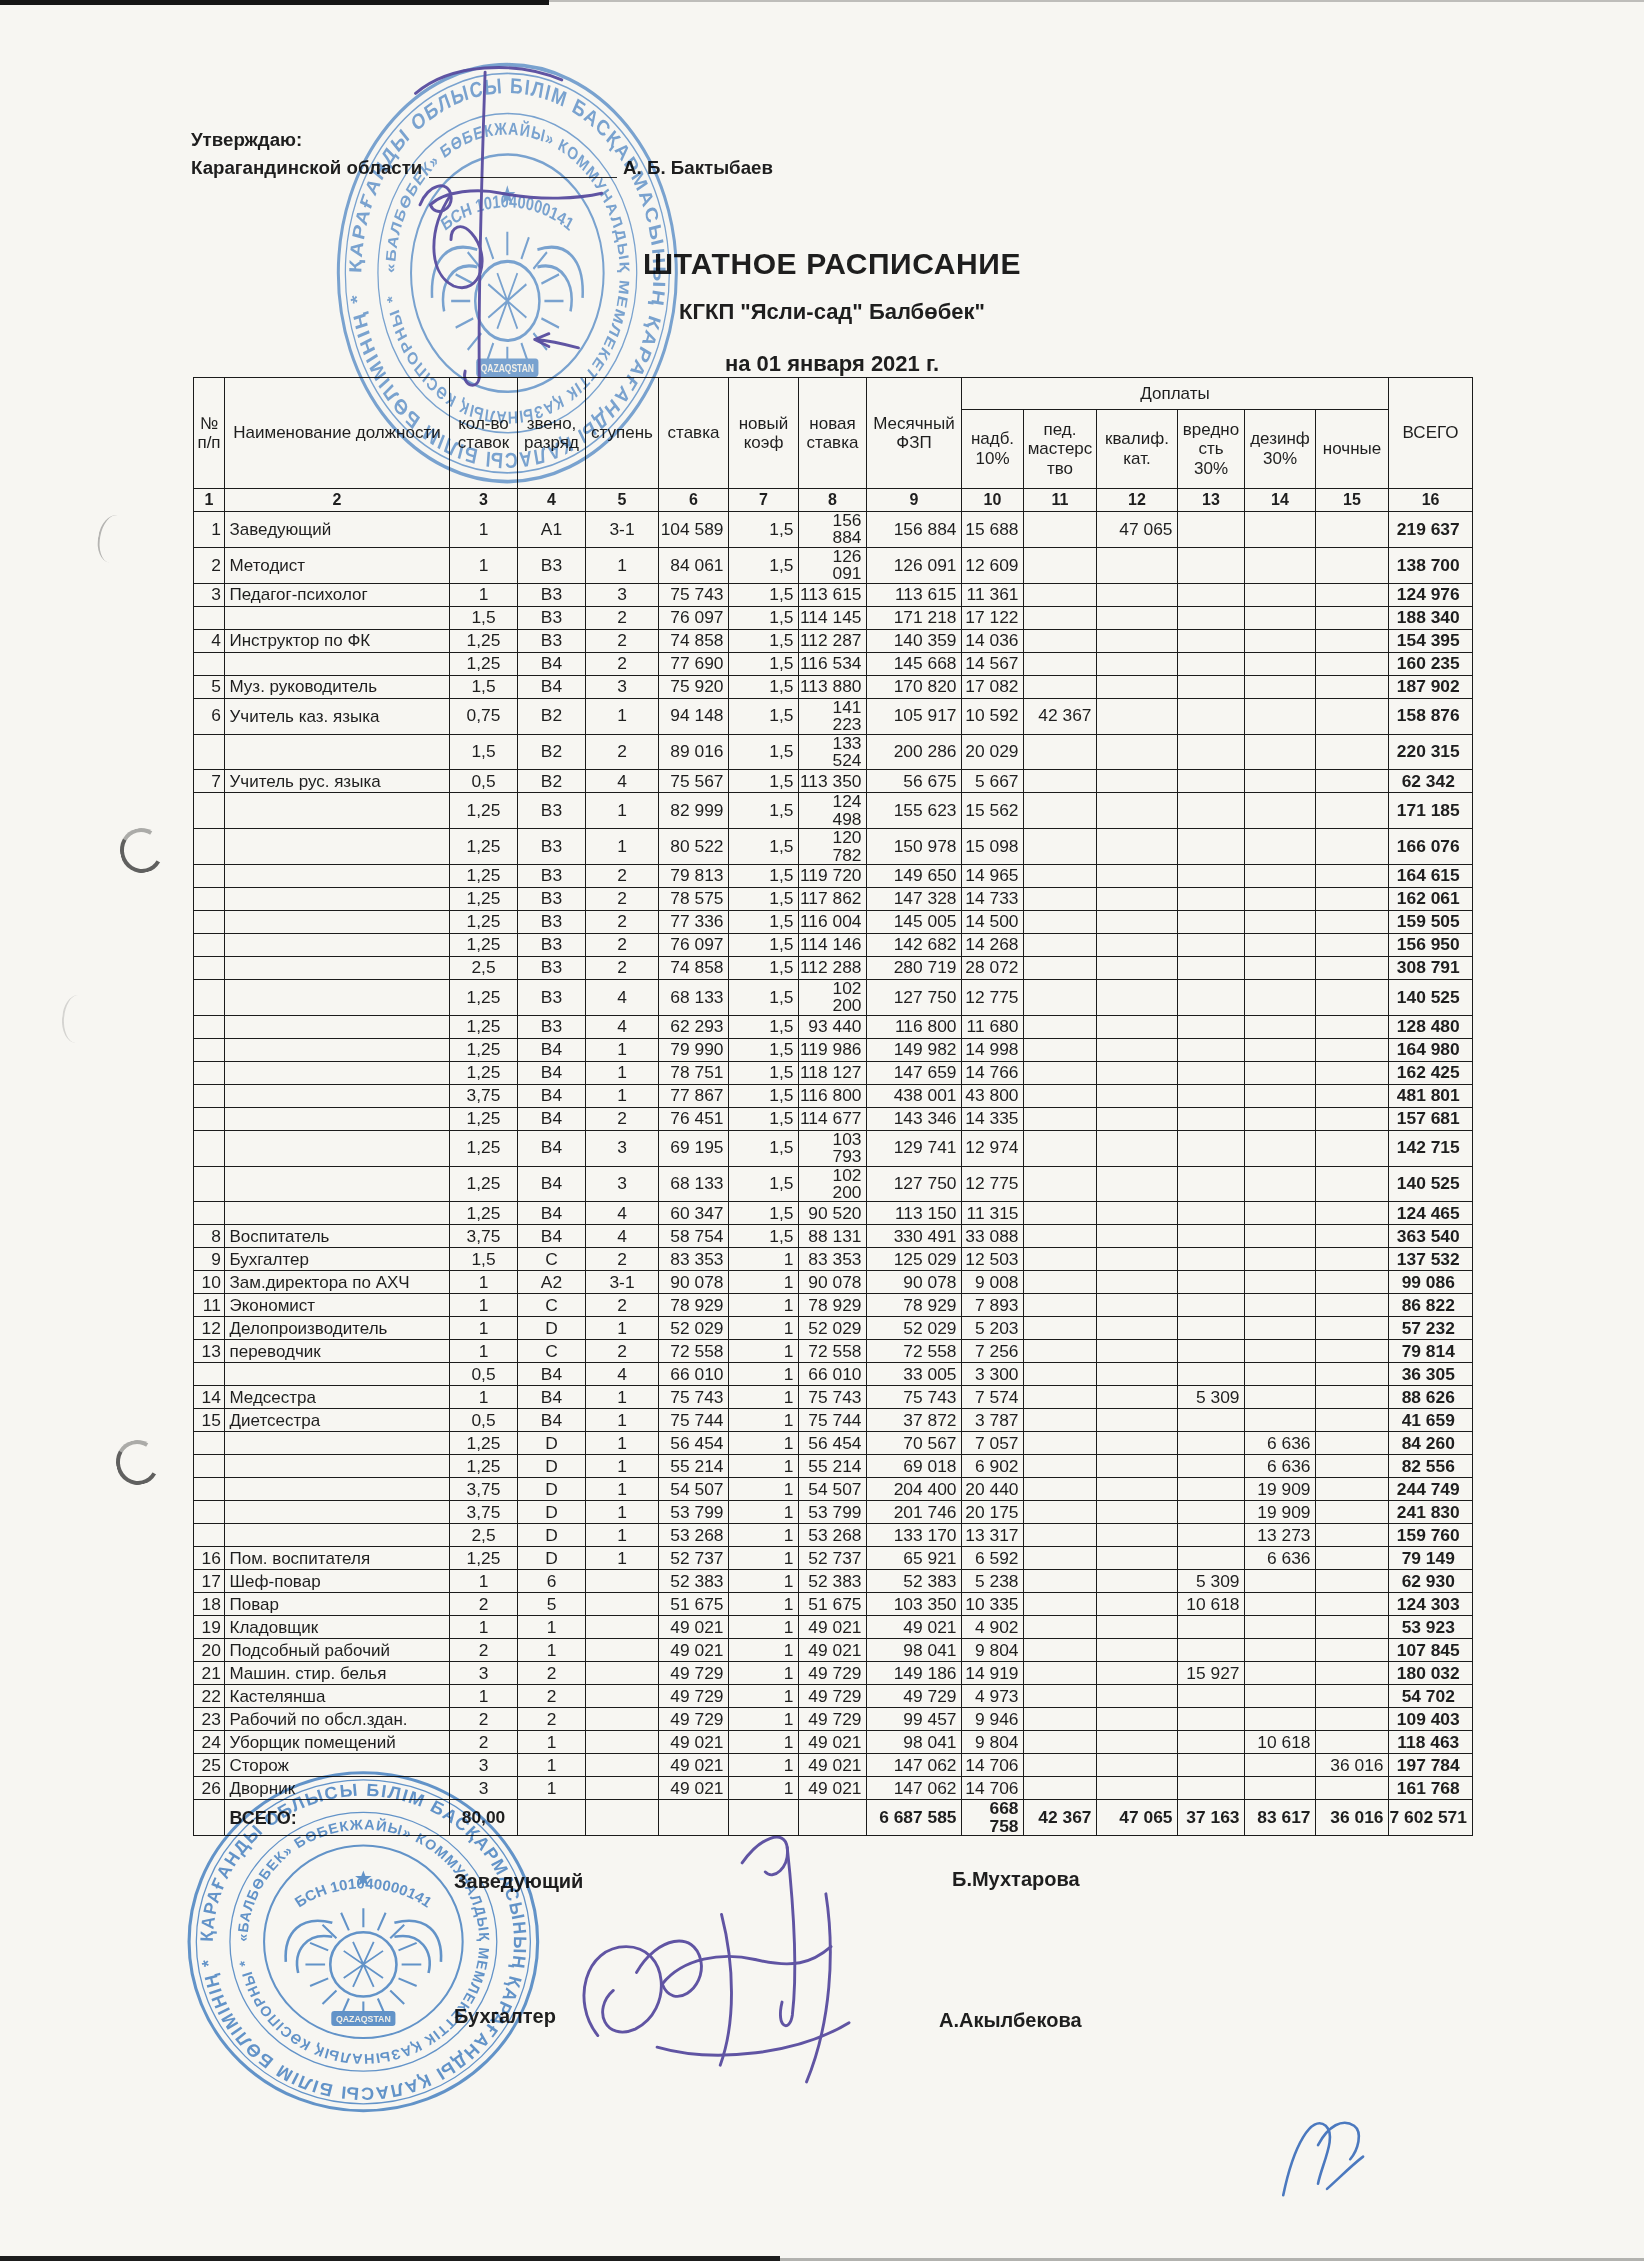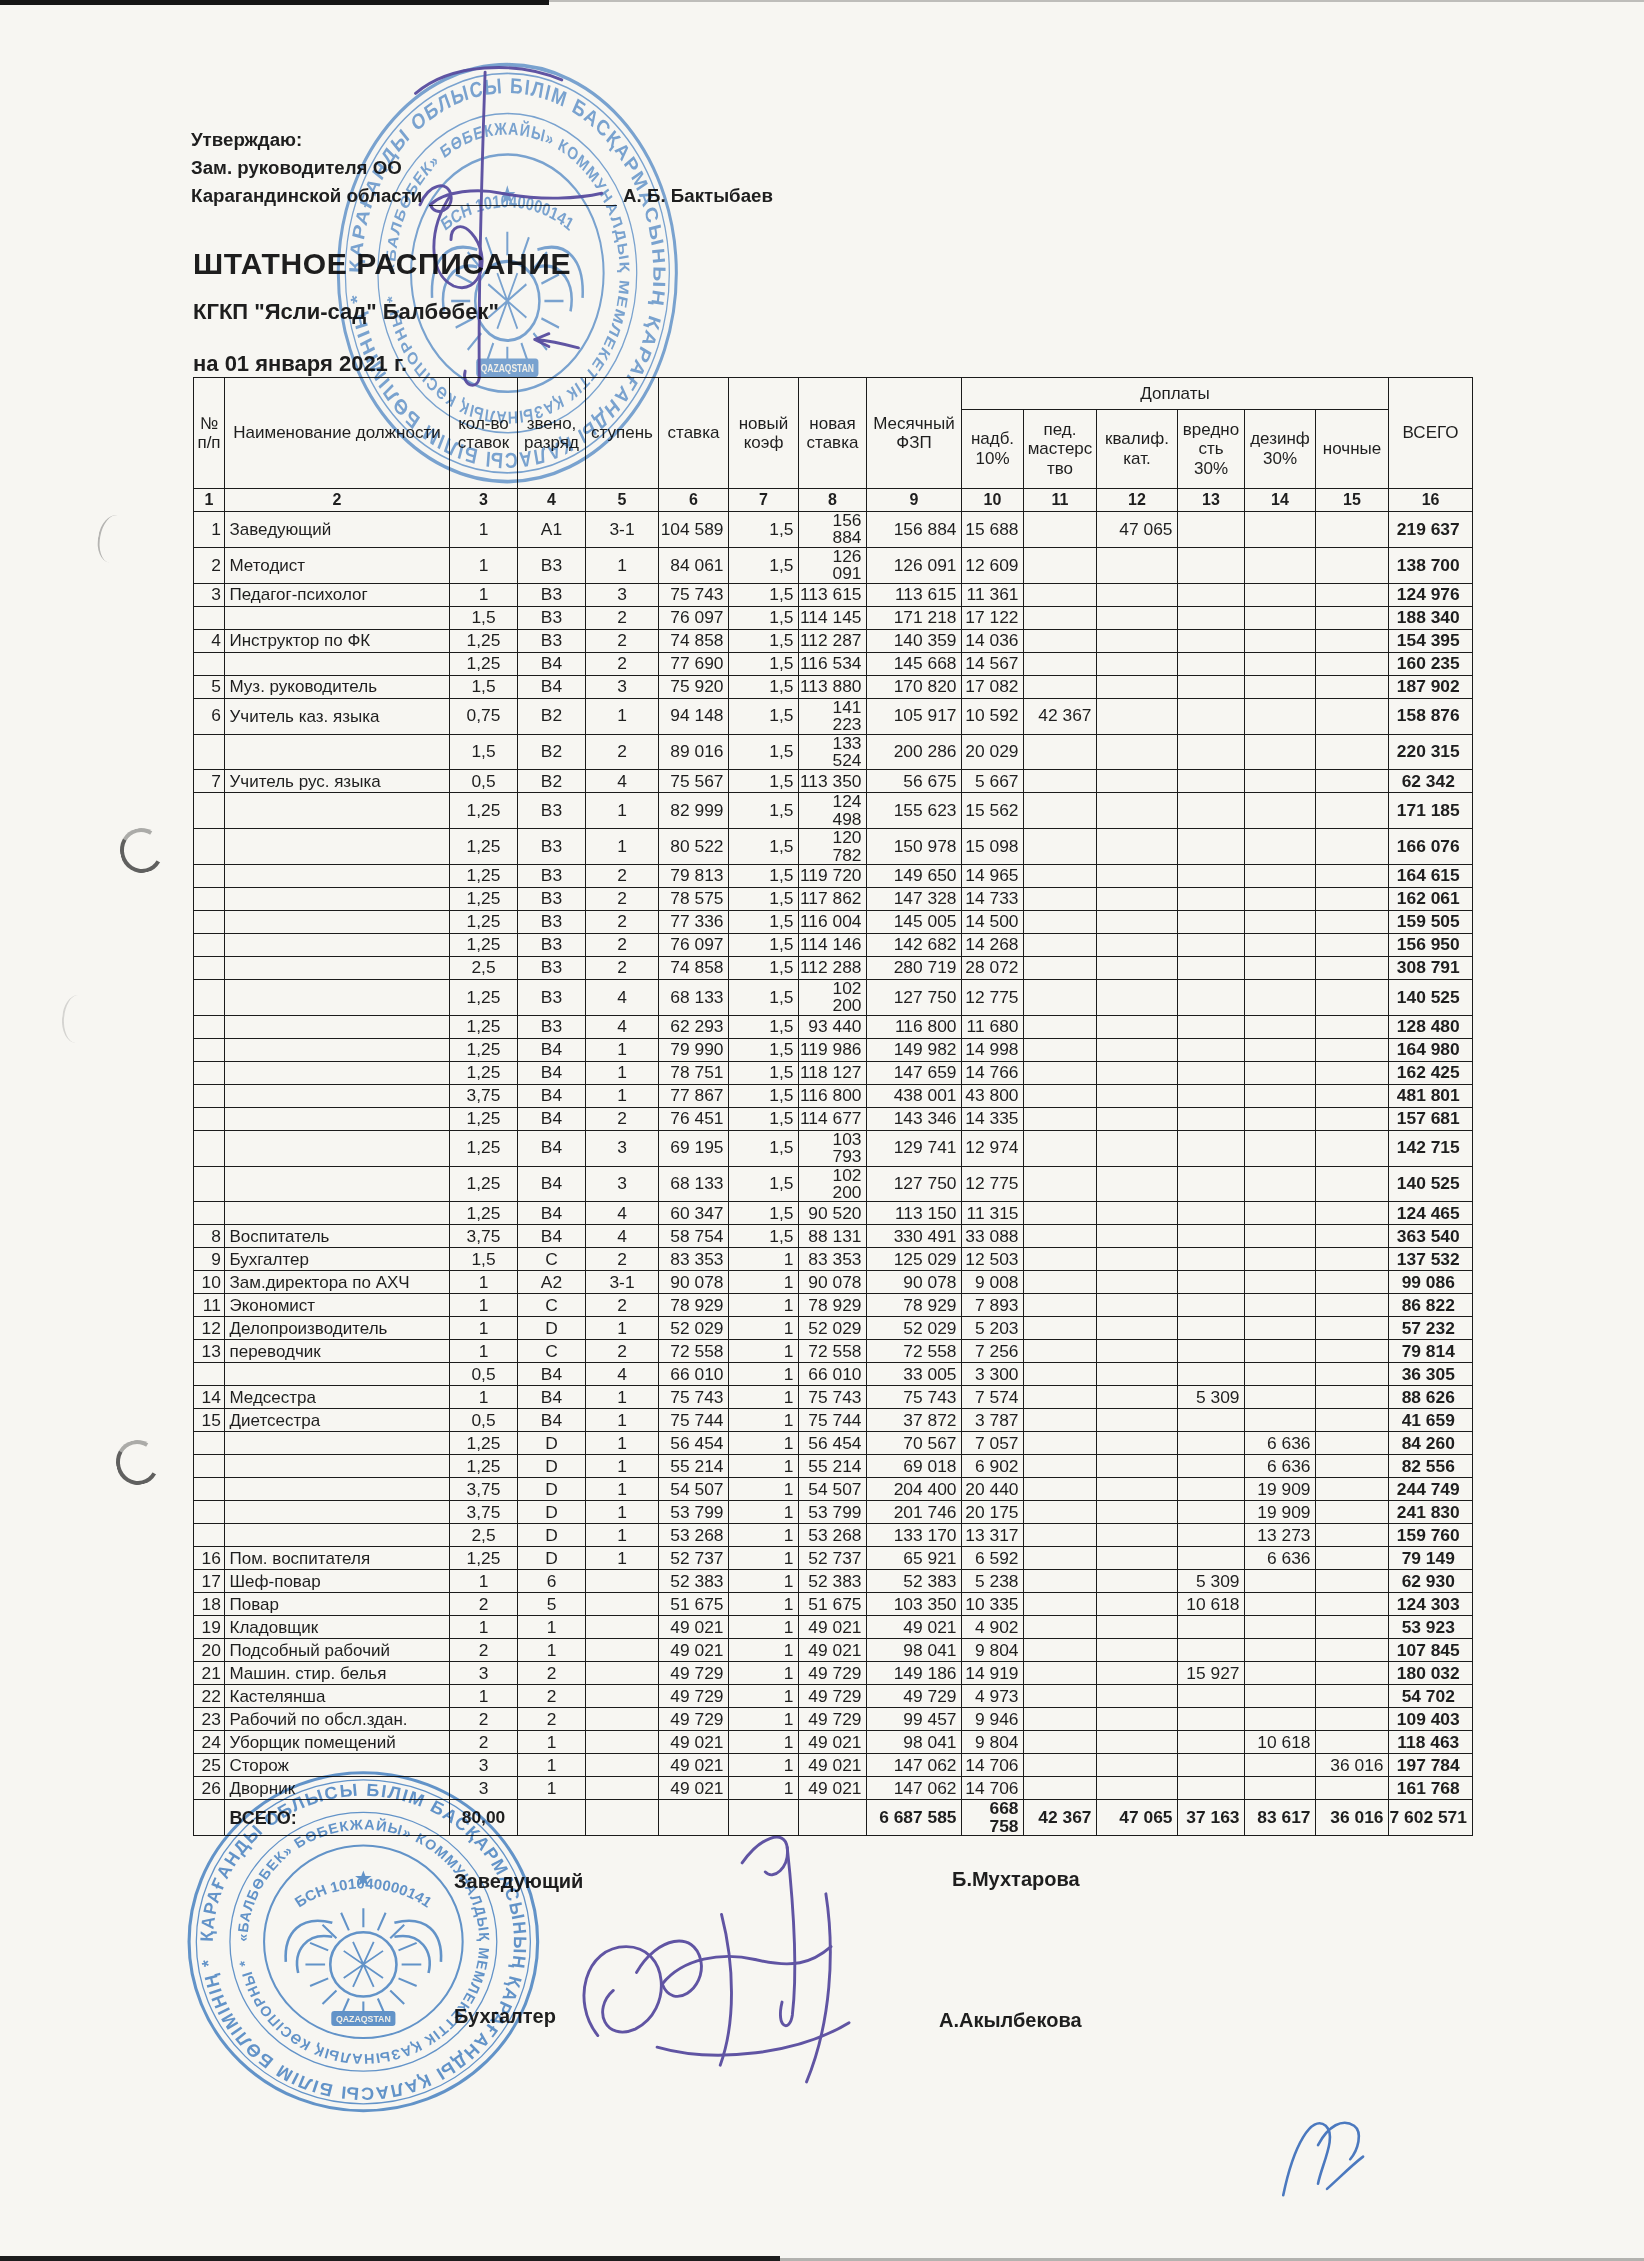--- a/index.html
+++ b/index.html
@@ -18,21 +18,21 @@
                 border-radius:50%; }
   #arc1 { left:98px; top:515px; transform:rotate(10deg); }
   #arc2 { left:62px; top:995px; transform:rotate(4deg); opacity:.5; }
 
   
   .approval { position:absolute; left:191px; top:126px; font-size:18.7px; font-weight:700; line-height:28px; }
   .approval .row3 { display:flex; align-items:flex-end; }
   .sig-line { display:inline-block; width:188px; border-bottom:1.9px solid #2a2a2a; margin:0 6.4px 3.9px 6.4px; height:19.3px; }
 
   
-  .title-block { position:absolute; left:193px; top:247px; width:1278px; text-align:left; }
+  .title-block { position:absolute; left:193px; top:247px; width:1278px; text-align:center; }
   .doc-title { font-size:30px; font-weight:700; letter-spacing:0.6px; }
   .doc-sub1 { margin-top:18px; font-size:22px; font-weight:700; }
   .doc-sub2 { margin-top:26px; font-size:22px; font-weight:700; }
 
   
   table.tbl { position:absolute; left:193px; top:377px; width:1278px; border-collapse:collapse;
               table-layout:fixed; border:1.9px solid #111; }
   .tbl th, .tbl td { border:1.3px solid #1c1c1c; overflow:hidden; }
   .tbl thead th { font-size:17px; font-weight:400; text-align:center; vertical-align:middle;
                   white-space:pre-line; line-height:1.15; padding:1.3px; }
@@ -68,21 +68,20 @@
   <div class="edge-top2"></div>
   <div class="edge-bottom"></div>
   <div class="edge-bottom2"></div>
   <div class="punch" id="punch1"></div>
   <div class="punch" id="punch2"></div>
   <div class="pencil-arc" id="arc1"></div>
   <div class="pencil-arc" id="arc2"></div>
 
   <div class="approval">
     <div>Утверждаю:</div>
-    <div>Зам. руководителя ОО</div>
     <div class="row3">
       <span>Карагандинской области</span>
       <span class="sig-line"></span>
       <span>А. Б. Бактыбаев</span>
     </div>
   </div>
 
   <div class="title-block">
     <div class="doc-title">ШТАТНОЕ РАСПИСАНИЕ</div>
     <div class="doc-sub1">КГКП "Ясли-сад" Балбөбек"</div>

